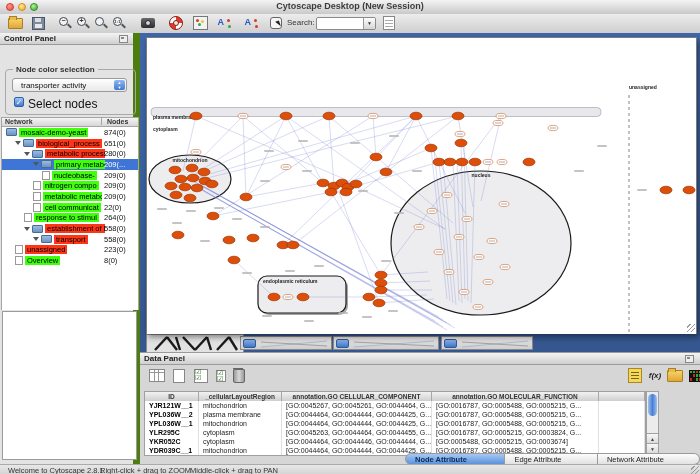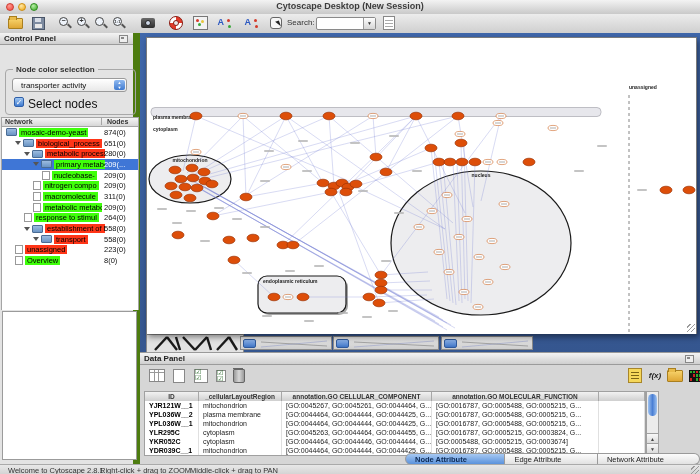--- a/index.html
+++ b/index.html
@@ -252,28 +252,28 @@
         </div>
         <div class="trow">
           <span style="flex: 0 0 auto; width: 31px;"></span>
           <span class="page"></span>
           <span class="tlabel green" style="max-width: 55px;">nitrogen compo</span>
           <span class="tnodes">209(0)</span>
         </div>
         <div class="trow">
           <span style="flex: 0 0 auto; width: 31px;"></span>
           <span class="page"></span>
-          <span class="tlabel green" style="max-width: 55px;">macromolecule</span>
-          <span class="tnodes">311(0)</span>
+          <span class="tlabel green" style="max-width: 55px;">metabolic metabo</span>
+          <span class="tnodes">209(0)</span>
         </div>
         <div class="trow">
           <span style="flex: 0 0 auto; width: 31px;"></span>
           <span class="page"></span>
-          <span class="tlabel green" style="max-width: 55px;">metabolic metabo</span>
-          <span class="tnodes">209(0)</span>
+          <span class="tlabel green" style="max-width: 55px;">cell communicat</span>
+          <span class="tnodes">22(0)</span>
         </div>
         <div class="trow">
           <span style="flex: 0 0 auto; width: 22px;"></span>
           <span class="page"></span>
           <span class="tlabel green" style="max-width: 64px;">response to stimul</span>
           <span class="tnodes">264(0)</span>
         </div>
         <div class="trow">
           <span style="flex: 0 0 auto; width: 22px;"></span>
           <span class="tri"></span>

